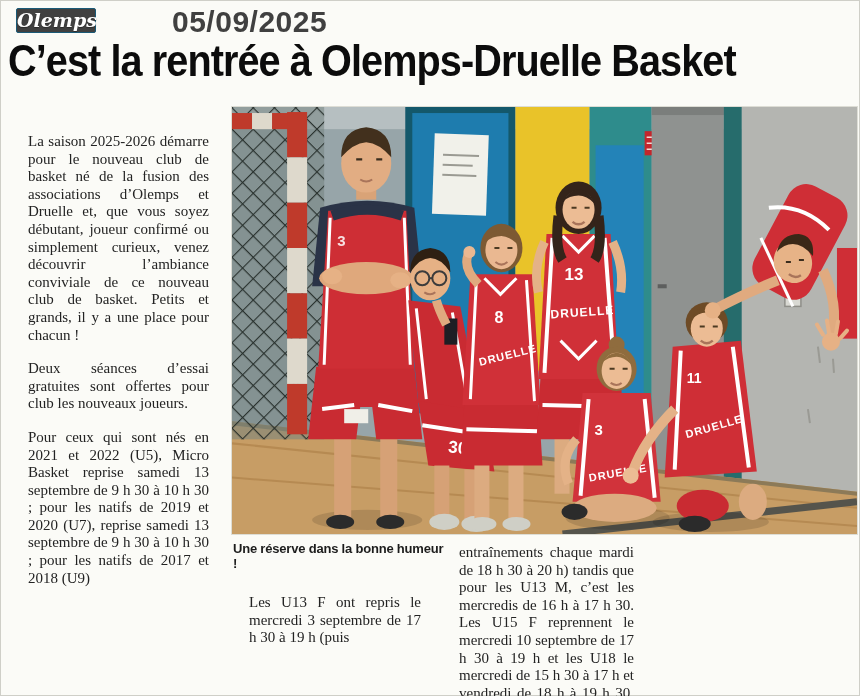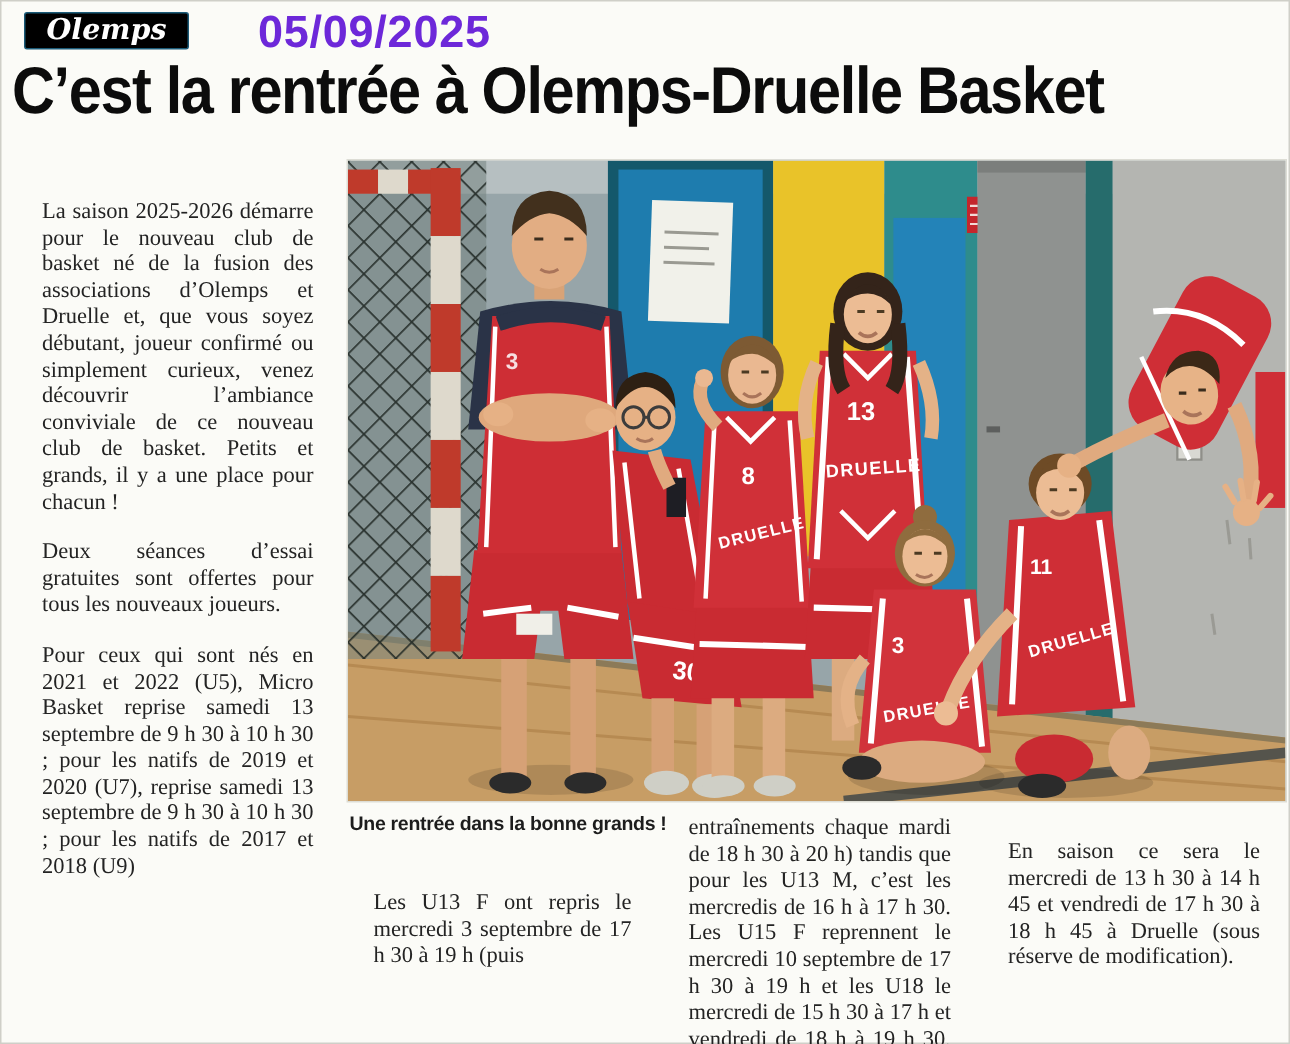--- a/index.html
+++ b/index.html
@@ -6,30 +6,30 @@
   body{
     width:860px;height:696px;position:relative;overflow:hidden;
     background:#fbfbf7;
     font-family:"Liberation Serif", serif;
     color:#1e1e1e;
   }
   .clip-frame{position:absolute;inset:0;border:1px solid #cfcfc8;pointer-events:none;}
 
   
   .tag{
-    position:absolute;left:16px;top:8px;width:110px;height:25px;
-    background:#000000;border:1px solid #1a5a77;box-sizing:border-box;
+    position:absolute;left:16px;top:8px;width:80px;height:25px;
+    background:#404040;border:1px solid #1a5a77;box-sizing:border-box;
     color:#fff;font-family:"DejaVu Serif", serif;font-style:italic;font-weight:bold;
     font-size:19px;line-height:22px;text-align:center;
     text-shadow:0 1px 1px rgba(0,0,0,.35);
     border-radius:2px;
   }
   .date{
     position:absolute;left:172px;top:5px;
-    color:#6d28d9;font-family:"Liberation Sans", sans-serif;
+    color:#404040;font-family:"Liberation Sans", sans-serif;
     font-weight:bold;font-size:30px;letter-spacing:.5px;
   }
   .headline{
     position:absolute;left:8px;top:36px;width:850px;
     font-family:"Liberation Sans", sans-serif;font-weight:bold;
     font-size:44px;letter-spacing:-1px;color:#0c0c0c;
     transform:scaleX(.9);transform-origin:left center;white-space:nowrap;
   }
 
   
@@ -61,21 +61,21 @@
 <body>
 
 <div class="clip-frame"></div>
 
 <div class="tag">Olemps</div>
 <div class="date">05/09/2025</div>
 <h1 class="headline" style="margin:0;">C’est la rentrée à Olemps-Druelle Basket</h1>
 
 <div class="col col1">
   <p>La saison 2025-2026 démarre pour le nouveau club de basket né de la fusion des associations d’Olemps et Druelle et, que vous soyez débutant, joueur confirmé ou simplement curieux, venez découvrir l’ambiance conviviale de ce nouveau club de basket. Petits et grands, il y a une place pour chacun !</p>
-  <p>Deux séances d’essai gratuites sont offertes pour tous les nouveaux joueurs.</p>
+  <p>Deux séances d’essai gratuites sont offertes pour club les nouveaux joueurs.</p>
   <p>Pour ceux qui sont nés en 2021 et 2022 (U5), Micro Basket reprise samedi 13 septembre de 9 h 30 à 10 h 30 ; pour les natifs de 2019 et 2020 (U7), reprise samedi 13 septembre de 9 h 30 à 10 h 30 ; pour les natifs de 2017 et 2018 (U9)</p>
 </div>
 
 <div class="photo">
   <svg viewBox="0 0 624 424" preserveAspectRatio="none">
     <defs>
       <pattern id="net" width="15" height="15" patternUnits="userSpaceOnUse" patternTransform="rotate(45)">
         <path d="M0 0H15M0 0V15" stroke="#1f2723" stroke-width="2.2" fill="none"></path>
       </pattern>
     </defs>
@@ -276,25 +276,24 @@
         </g>
         <ellipse cx="560" cy="154" rx="19" ry="21" transform="rotate(-18 560 154)" fill="#e7b387"></ellipse>
         <path d="M544 144 Q548 126 566 126 Q582 128 580 148 Q570 136 560 136 Q551 136 544 144 Z" fill="#3b2817"></path>
         <path d="M553 154 h5 M566 152 h5" stroke="#3a2c1d" stroke-width="2"></path>
         <path d="M556 166 q6 5 12 1" stroke="#a9745a" stroke-width="2.4" fill="none"></path>
       </g>
     </g>
   </svg>
 </div>
 
-<div class="caption">Une rentrée dans la bonne grands !</div>
+<div class="caption">Une réserve dans la bonne humeur !</div>
 
 <div class="col col2">
   <p>Les U13 F ont repris le mercredi 3 septembre de 17 h 30 à 19 h (puis</p>
 </div>
 
 <div class="col col3">
   <p>entraînements chaque mardi de 18 h 30 à 20 h) tandis que pour les U13 M, c’est les mercredis de 16 h à 17 h 30. Les U15 F reprennent le mercredi 10 septembre de 17 h 30 à 19 h et les U18 le mercredi de 15 h 30 à 17 h et vendredi de 18 h à 19 h 30, mais à Rignac.</p>
 </div>
 
 <div class="col col4">
-  <p>En saison ce sera le mercredi de 13 h 30 à 14 h 45 et vendredi de 17 h 30 à 18 h 45 à Druelle (sous réserve de modification).</p>
 </div>
 
 </body></html>

